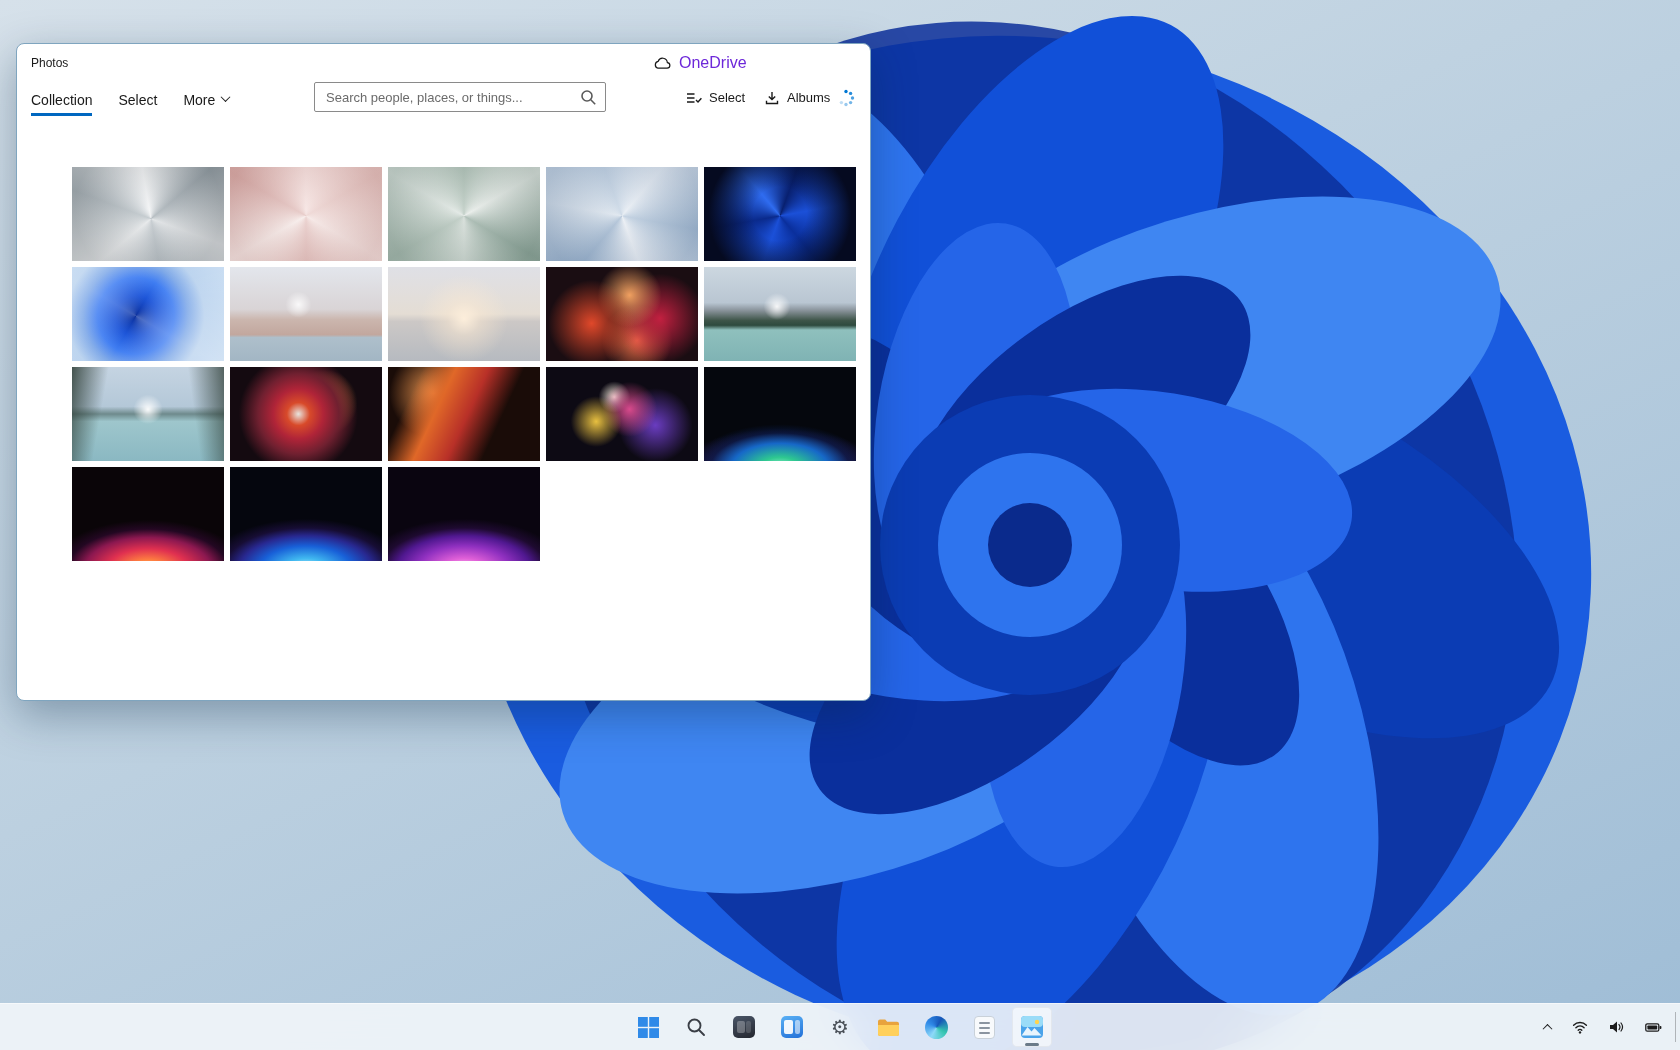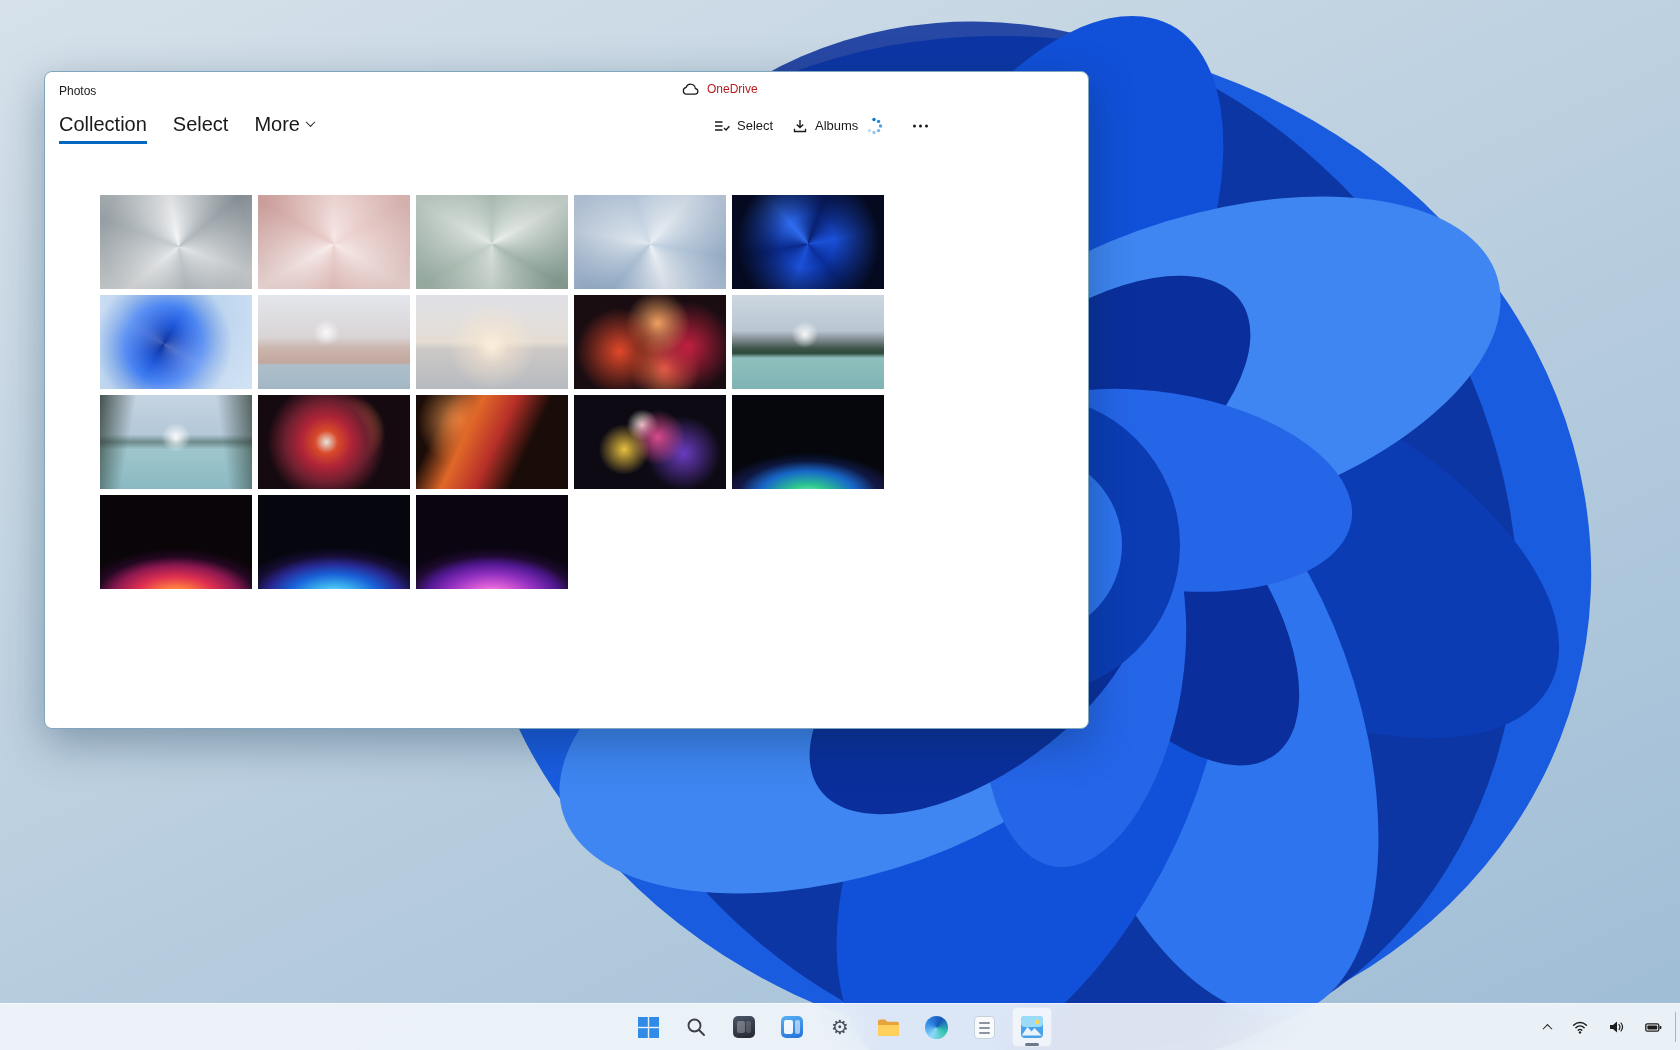--- a/index.html
+++ b/index.html
@@ -6,31 +6,31 @@
   * { margin:0; padding:0; box-sizing:border-box; }
   html,body { width:1680px; height:1050px; overflow:hidden;
     font-family:"Liberation Sans", sans-serif; user-select:none; }
 
   
   .desktop { position:absolute; inset:0;
     background:linear-gradient(155deg,#d6e1ea 0%,#bfd2e1 40%,#9fbdd6 100%); }
   .bloom { position:absolute; left:380px; top:-80px; width:1300px; height:1250px; }
 
   
-  .window { position:absolute; left:44px; top:43px; width:1045px; height:658px;
+  .window { position:absolute; left:16px; top:43px; width:855px; height:658px;
     background:#ffffff; border:1px solid #7fa5bf; border-radius:8px;
-    box-shadow:0 14px 44px rgba(10,40,70,.35); overflow:hidden; z-index:5;margin-top:28px; }
+    box-shadow:0 14px 44px rgba(10,40,70,.35); overflow:hidden; z-index:5; }
   .titlebar { position:relative; height:36px; }
   .app-title { position:absolute; left:14px; top:12px; font-size:12px; color:#1a1a1a; }
   .onedrive { position:absolute; left:636px; top:10px; display:flex; align-items:center;
-    gap:7px; font-size:12px; color:#b91c1c; cursor:pointer; }
+    gap:7px; font-size:16px; color:#6d28d9; cursor:pointer; }
 
   .toolbar { position:absolute; left:0; top:36px; width:100%; height:36px; }
   .tabs { position:absolute; left:14px; bottom:0; display:flex; gap:26px; align-items:flex-end; }
-  .tab { font-size:20px; color:#191919; padding-bottom:8px; cursor:pointer; display:flex; align-items:center; gap:7px;justify-content:center; }
+  .tab { font-size:14px; color:#191919; padding-bottom:8px; cursor:pointer; display:flex; align-items:center; gap:7px;justify-content:center; }
   .tab.active { padding-bottom:5px; border-bottom:3px solid #0067c0; }
   .chev { width:7px; height:7px; border-right:1.5px solid #222; border-bottom:1.5px solid #222;
     transform:rotate(45deg) translate(-1px,-1px); margin-bottom:3px; }
 
   .search-box { position:absolute; left:297px; top:2px; width:292px; height:30px;
     border:1px solid #8a8a8a; border-radius:2px; background:#fff; }
   .search-box input { width:100%; height:100%; border:none; outline:none; font-size:13px;
     padding:0 32px 0 11px; color:#222; background:transparent;
     font-family:"Liberation Sans", sans-serif; }
   .search-box input::placeholder { color:#6b6b6b; }
@@ -136,20 +136,27 @@
         </div>
         <div class="tab">
           <span>Select</span>
         </div>
         <div class="tab">
           <span>More</span>
           <span class="chev"></span>
         </div>
       </div>
 
+      <div class="search-box">
+        <input type="text" placeholder="Search people, places, or things..." style="">
+        <svg class="search-glyph" width="17" height="17" viewBox="0 0 17 17">
+          <circle cx="7" cy="7" r="5" fill="none" stroke="#5a5a5a" stroke-width="1.6"></circle>
+          <line x1="10.8" y1="10.8" x2="15.2" y2="15.2" stroke="#5a5a5a" stroke-width="1.6"></line>
+        </svg>
+      </div>
 
       <button class="tb-action act-select">
         <svg width="17" height="16" viewBox="0 0 17 16">
           <path d="M2 4h7.5 M2 8h7.5 M2 12h7.5" stroke="#1a1a1a" stroke-width="1.4" fill="none"></path>
           <path d="M11 10l2 2 3.4-3.8" stroke="#1a1a1a" stroke-width="1.4" fill="none"></path>
         </svg>
         <span>Select</span>
       </button>
 
       <button class="tb-action act-import">

